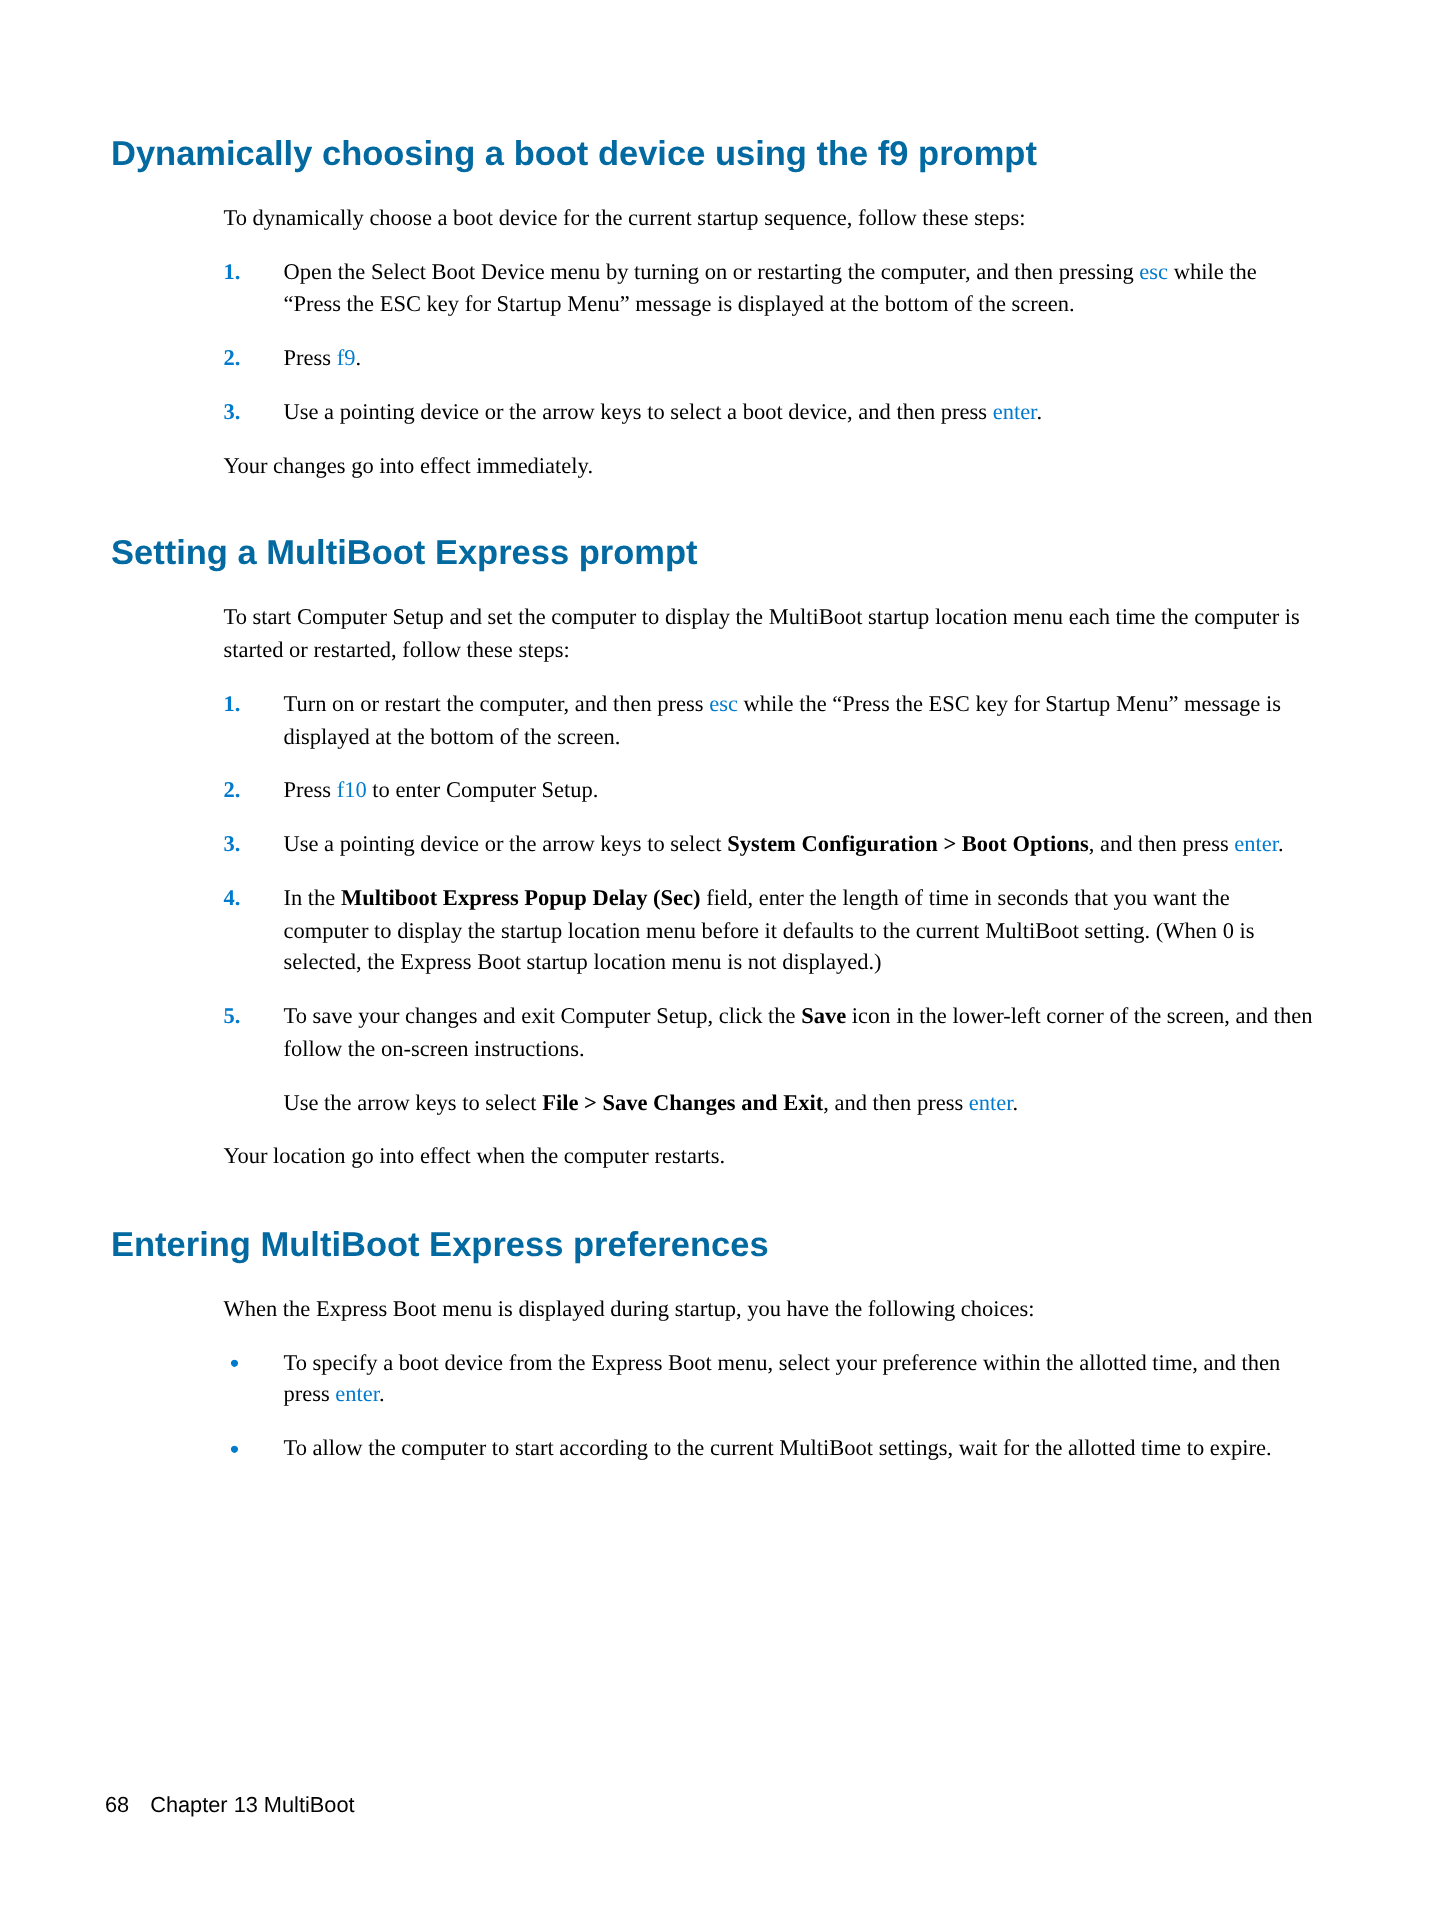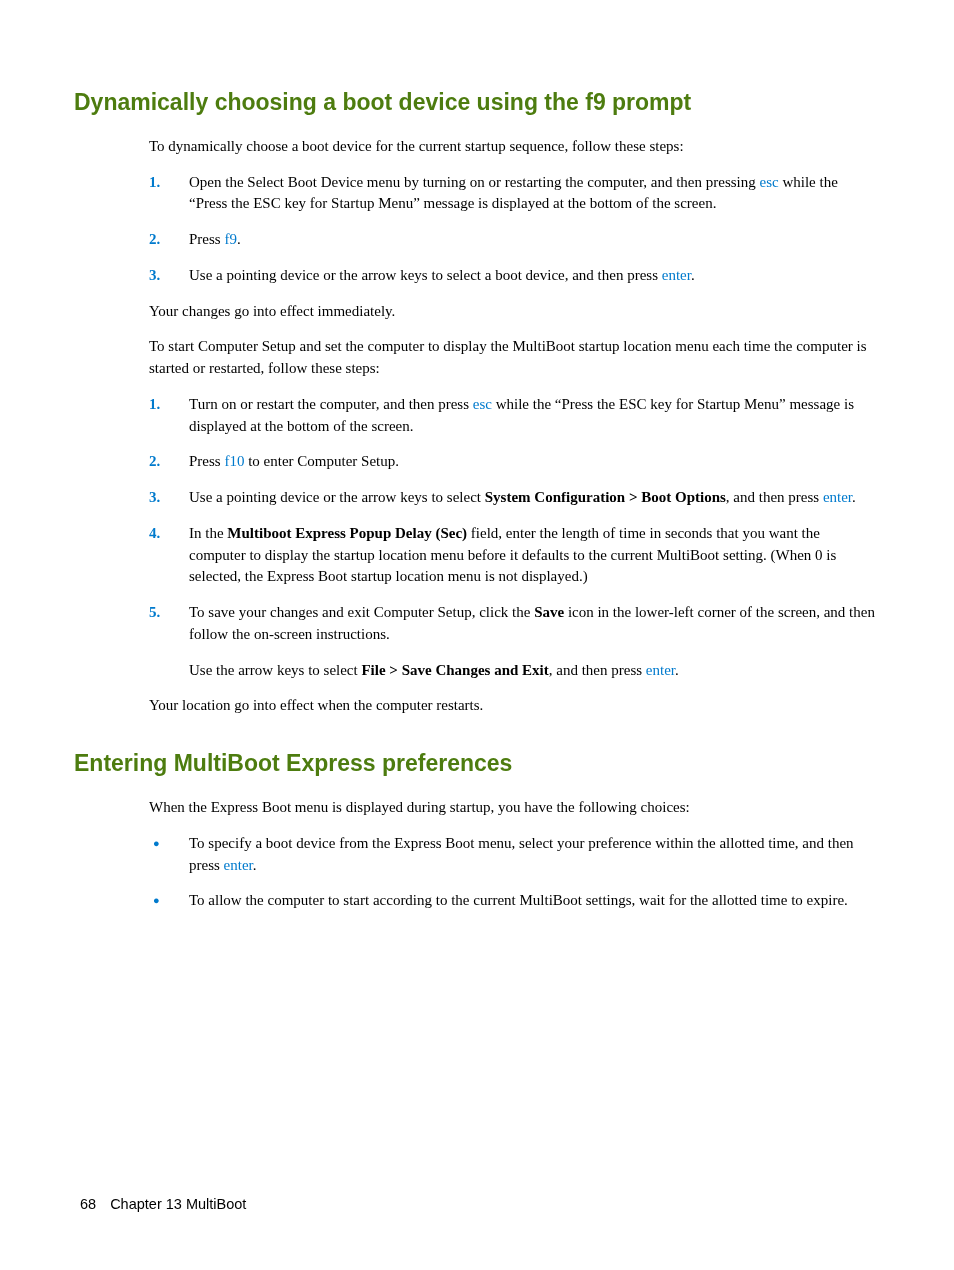--- a/index.html
+++ b/index.html
@@ -14,21 +14,21 @@
   .page {
     position: relative;
     box-sizing: border-box;
     width: 954px;
     height: 1270px;
     padding: 88px 74px 0 74px;
   }
   h2 {
     font-size: 23px;
     font-weight: bold;
-    color: #4d7c0f;
+    color: #0369a1;
     margin: 0 0 18px 0;
     line-height: 1.3;
   }
   h2.tight {
     margin-top: 32px;
   }
   p {
     font-size: 15px;
     line-height: 1.45;
     margin: 0 0 14px 0;
@@ -82,21 +82,21 @@
     line-height: 1.6;
   }
   .key {
     color: #007acd;
   }
   .bold {
     font-weight: bold;
   }
   .footer {
     position: absolute;
-    left: 80px;
+    left: 70px;
     bottom: 58px;
     font-size: 14.5px;
   }
   .footer .pno {
     margin-right: 14px;
   }
 </style>
 </head>
 <body>
 
@@ -115,20 +115,21 @@
         <span>Press </span><span class="key">f9</span><span>.</span>
       </li>
       <li>
         <span class="num">3.</span>
         <span>Use a pointing device or the arrow keys to select a boot device, and then press </span><span class="key">enter</span><span>.</span>
       </li>
     </ol>
     <p>Your changes go into effect immediately.</p>
   </div>
 
+  <h2 class="tight">Setting a MultiBoot Express prompt</h2>
   <div class="body-block">
     <p>To start Computer Setup and set the computer to display the MultiBoot startup location menu each time the computer is started or restarted, follow these steps:</p>
     <ol>
       <li>
         <span class="num">1.</span>
         <span>Turn on or restart the computer, and then press </span><span class="key">esc</span><span> while the “Press the ESC key for Startup Menu” message is displayed at the bottom of the screen.</span>
       </li>
       <li>
         <span class="num">2.</span>
         <span>Press </span><span class="key">f10</span><span> to enter Computer Setup.</span>

